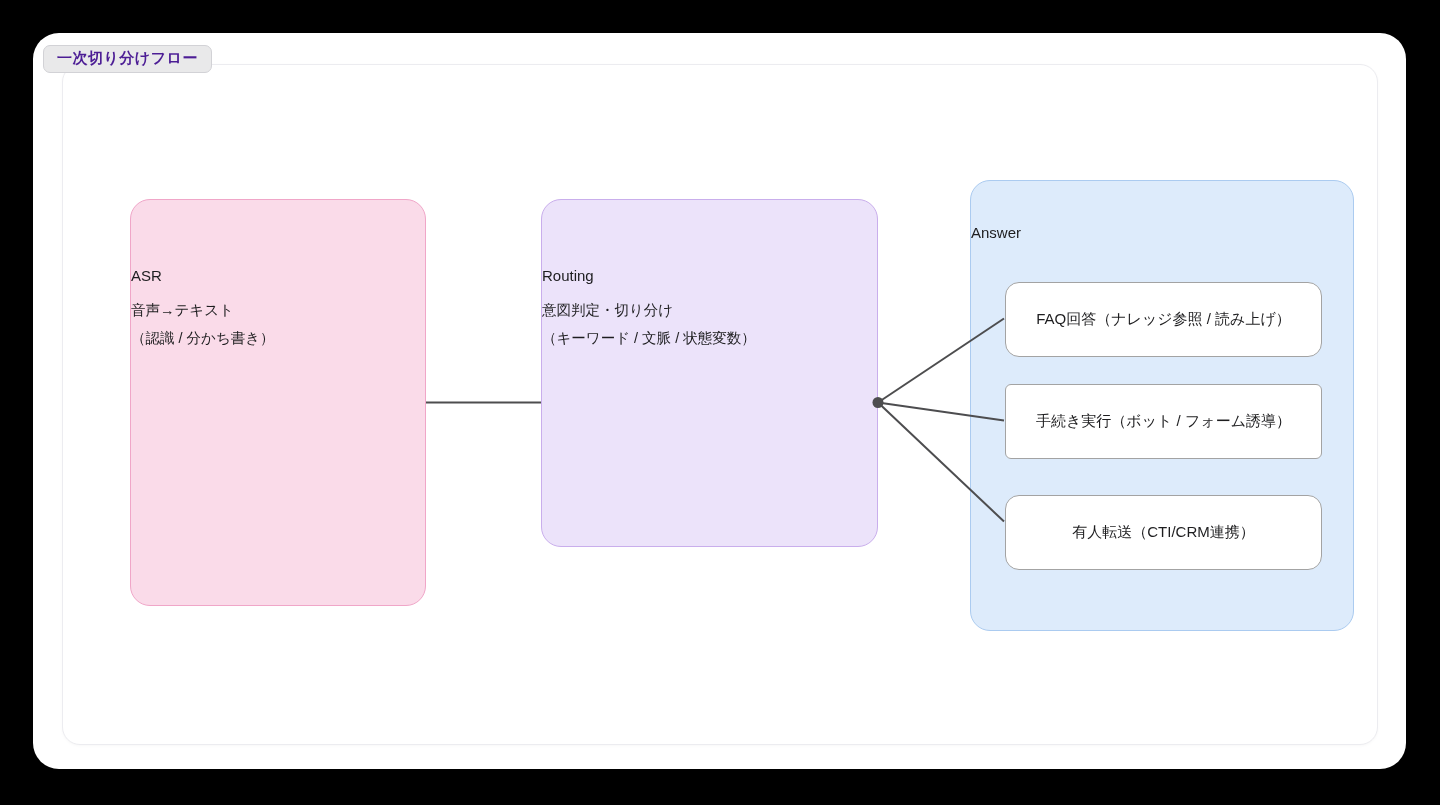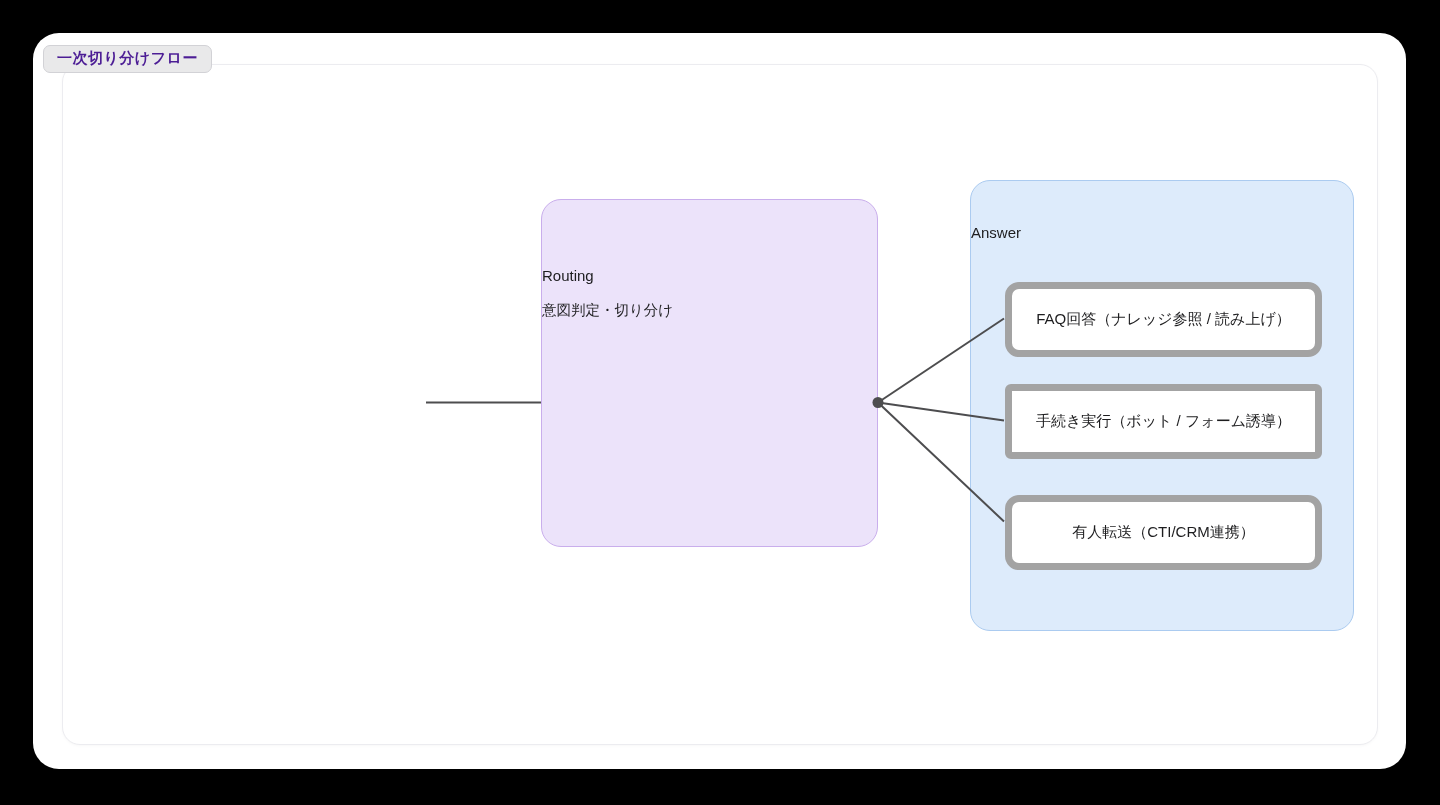--- a/index.html
+++ b/index.html
@@ -50,21 +50,21 @@
   }
   .node-title { font-size:15px; }
   .row-title  { top:62px; }
   .row-line1  { top:96px; }
   .row-line2  { top:124px; }
   .answer-title-row { top:38px; }
   .answer-item {
     position:absolute; left:34px;
     width:317px; height:75px;
     background:#ffffff;
-    border:7px solid #a3a3a3;
+    border:1px solid #a3a3a3;
     border-radius:14px;
     display:flex; align-items:center; justify-content:center;
     font-size:15px; font-weight:500;
     white-space:nowrap;
     text-align:center;
   }
   .answer-item-1 { top:101px; }
   .answer-item-2 { top:203px;border-radius:6px; }
   .answer-item-3 { top:304px;margin-top:10px; }
   .connectors {
@@ -78,24 +78,30 @@
 </style>
 </head>
 <body>
 
 <div class="canvas-card">
 
   <div class="title-badge">一次切り分けフロー</div>
 
   <div class="flow-frame">
 
+    <div class="node node-asr" style="background: rgb(250, 219, 233); border-color: rgb(240, 166, 200);">
+      <div class="node-text node-title row-title">ASR</div>
+      <div class="node-text row-line1">音声→テキスト</div>
+      <div class="node-text row-line2">（認識 / 分かち書き）</div>
+    </div>
 
     <div class="node node-routing" style="background: rgb(236, 227, 250); border-color: rgb(201, 174, 236);">
       <div class="node-text node-title row-title">Routing</div>
       <div class="node-text row-line1">意図判定・切り分け</div>
+      <div class="node-text row-line2">（キーワード / 文脈 / 状態変数）</div>
     </div>
 
     <div class="node node-answer" style="background: rgb(221, 235, 251); border-color: rgb(171, 203, 240);">
       <div class="node-text node-title answer-title-row">Answer</div>
       <div class="answer-item answer-item-1">
         <span>FAQ回答（ナレッジ参照 / 読み上げ）</span>
       </div>
       <div class="answer-item answer-item-2">
         <span>手続き実行（ボット / フォーム誘導）</span>
       </div>

